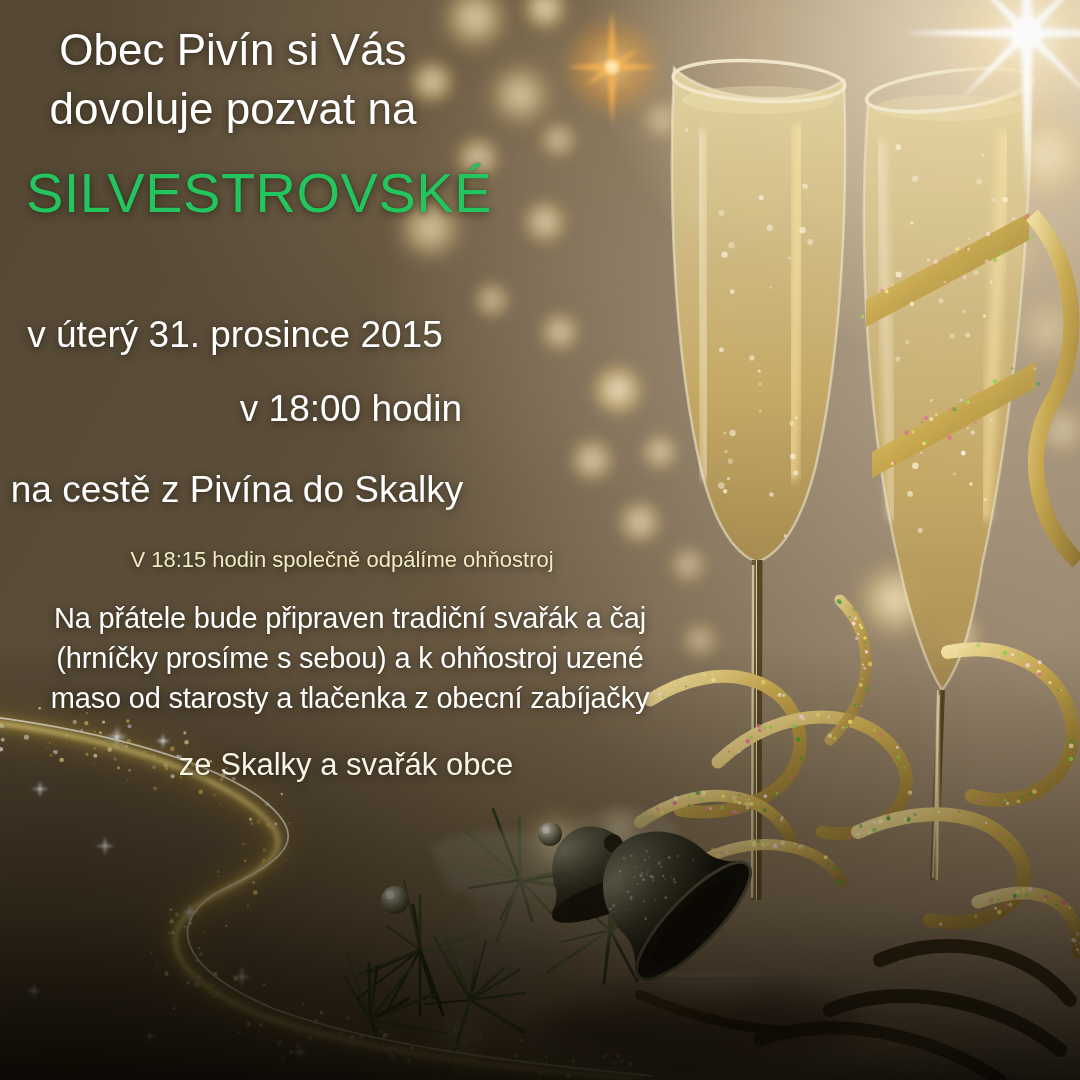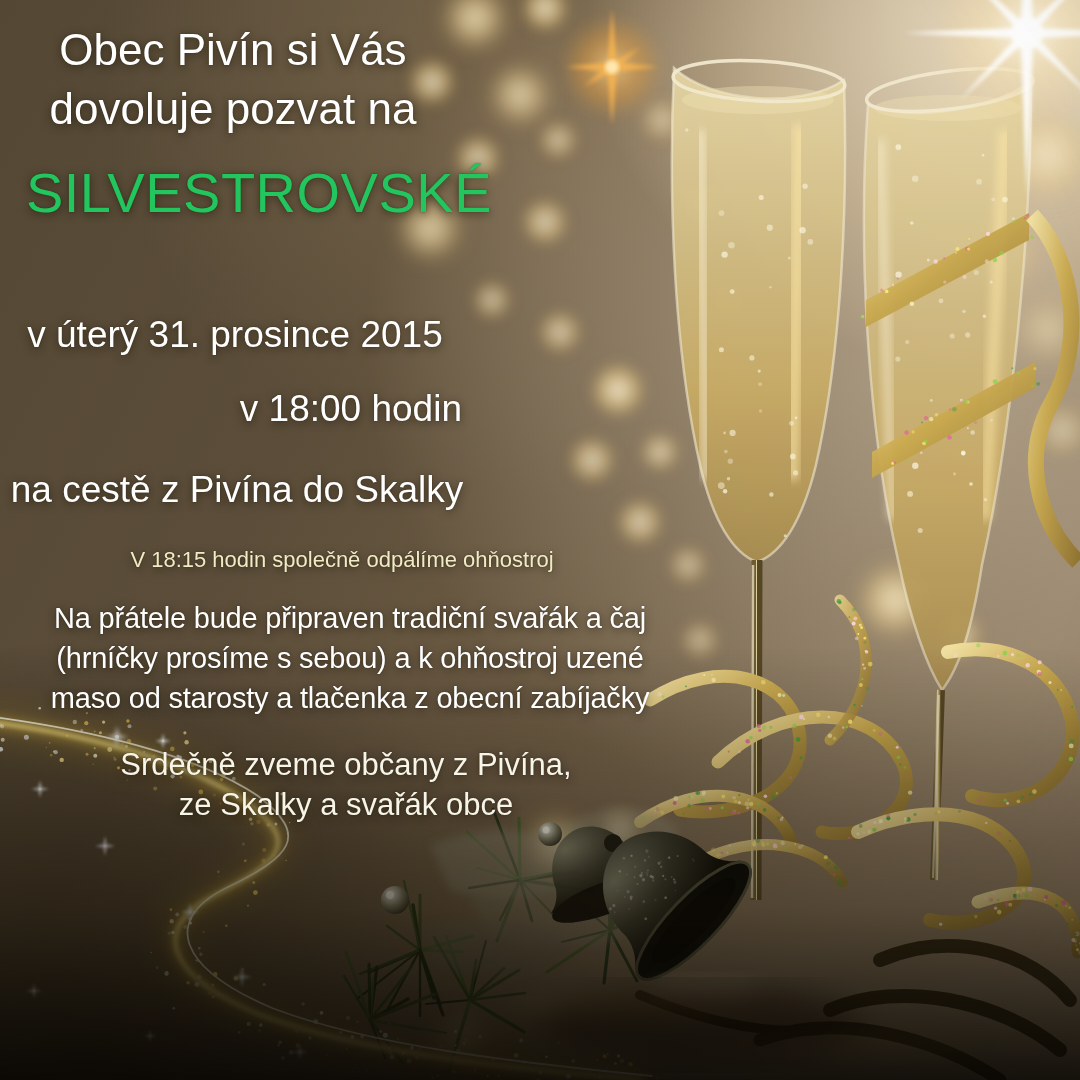--- a/index.html
+++ b/index.html
@@ -958,16 +958,15 @@
 
   <div class="txt fireworks">V 18:15 hodin společně odpálíme ohňostroj</div>
 
   <div class="txt refreshments">
     <div>Na přátele bude připraven tradiční svařák a čaj</div>
     <div>(hrníčky prosíme s sebou) a k ohňostroj uzené</div>
     <div>maso od starosty a tlačenka z obecní zabíjačky</div>
   </div>
 
   <div class="txt closing">
-    <div>Srdečně zveme občany z Pivína,</div>
     <div>ze Skalky a svařák obce</div>
   </div>
 </div>
 
 </body></html>

